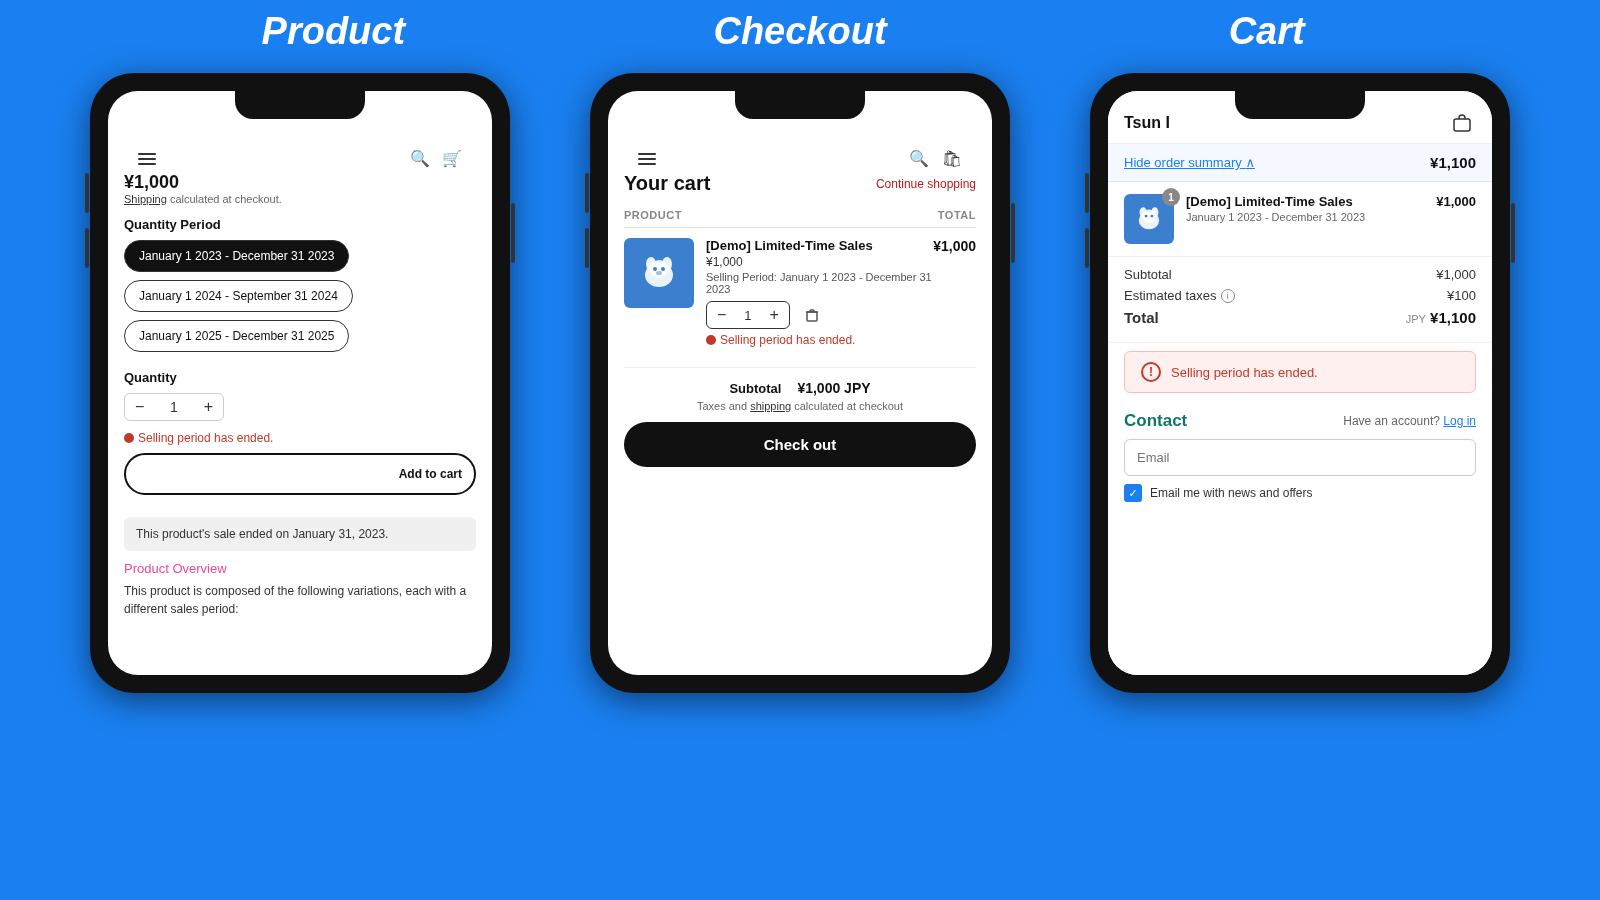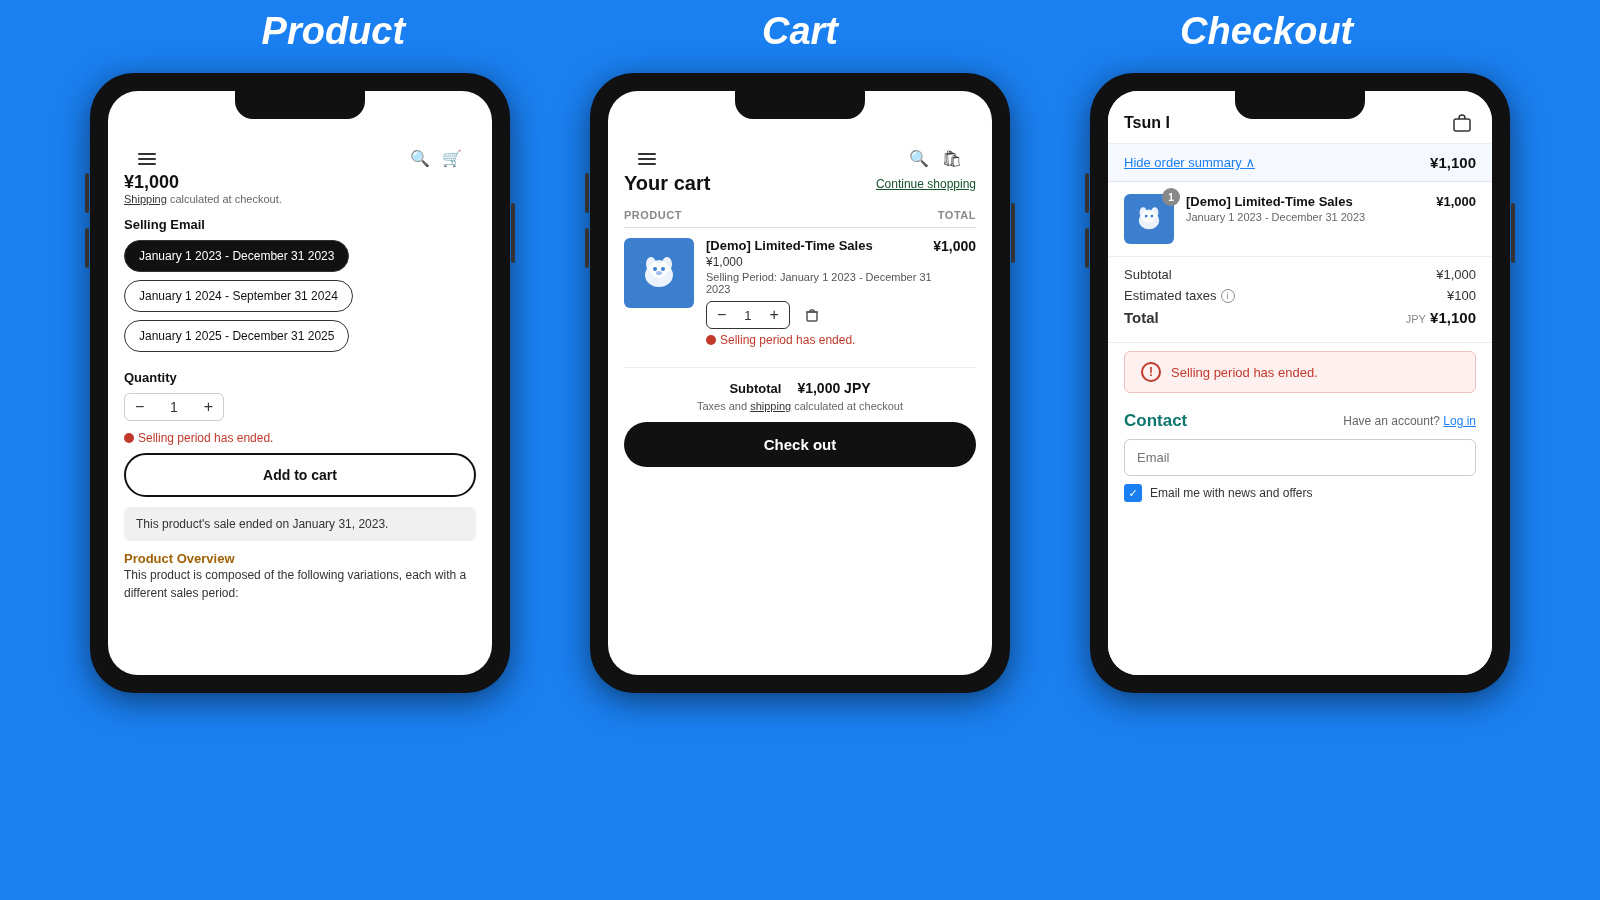--- a/index.html
+++ b/index.html
@@ -185,38 +185,40 @@
       background: #c0392b;
       border-radius: 50%;
       flex-shrink: 0;
     }
     .add-to-cart-btn {
       width: 100%;
       padding: 12px;
       border: 2px solid #111;
       border-radius: 24px;
       background: #fff;
-      font-size: 14px;
+      font-size: 12px;
       font-weight: 600;
       color: #111;
       cursor: pointer;
-      margin-bottom: 10px;
+      margin-bottom: 22px;
+      text-align: right;
     }
     .sale-ended-box {
       background: #f0f0f0;
       border-radius: 6px;
       padding: 10px 12px;
       font-size: 12px;
       color: #333;
       margin-bottom: 10px;
     }
     .product-overview-title {
       font-size: 13px;
-      font-weight: 700;
-      color: #a16207;
+      font-weight: 400;
+      color: #ec4899;
+      margin-bottom: 6px;
     }
     .product-overview-text {
       font-size: 12px;
       color: #333;
       line-height: 1.5;
     }
 
     
     .cart-screen {
       padding: 50px 16px 10px;
@@ -231,22 +233,21 @@
       margin-bottom: 14px;
     }
     .cart-title {
       font-size: 20px;
       font-weight: 700;
       color: #111;
       flex: 1;
     }
     .cart-continue {
       font-size: 12px;
-      text-decoration: underline;
-      color: #14532d;
+      color: #b91c1c;
       cursor: pointer;
     }
     .cart-header-row {
       display: flex;
       justify-content: space-between;
       border-bottom: 1.5px solid #ddd;
       padding-bottom: 6px;
       margin-bottom: 10px;
     }
     .cart-col-label {
@@ -645,22 +646,22 @@
     }
   </style>
 </head>
 <body>
 
 <div>
 
 
   <div class="section-labels">
     <div class="section-label">Product</div>
+    <div class="section-label">Checkout</div>
     <div class="section-label">Cart</div>
-    <div class="section-label">Checkout</div>
   </div>
 
   <div class="phones-row">
 
     <div class="phone">
       <div class="phone-notch"></div>
       <div class="phone-btn-left"></div>
       <div class="phone-btn-left2"></div>
       <div class="phone-btn-right"></div>
       <div class="phone-screen">
@@ -677,21 +678,21 @@
               <span class="nav-icon">🛒</span>
             </div>
           </div>
 
           <div class="product-price-header">¥1,000</div>
           <div class="product-shipping">
             <a>Shipping</a>
             <span> calculated at checkout.</span>
           </div>
 
-          <div class="selling-period-label">Selling Email</div>
+          <div class="selling-period-label">Quantity Period</div>
 
           <div class="period-option selected">January 1 2023 - December 31 2023</div>
           <div class="period-option">January 1 2024 - September 31 2024</div>
           <div class="period-option">January 1 2025 - December 31 2025</div>
 
           <div class="quantity-label">Quantity</div>
           <div class="qty-control">
             <span class="qty-btn">−</span>
             <span class="qty-val">1</span>
             <span class="qty-btn">+</span>

